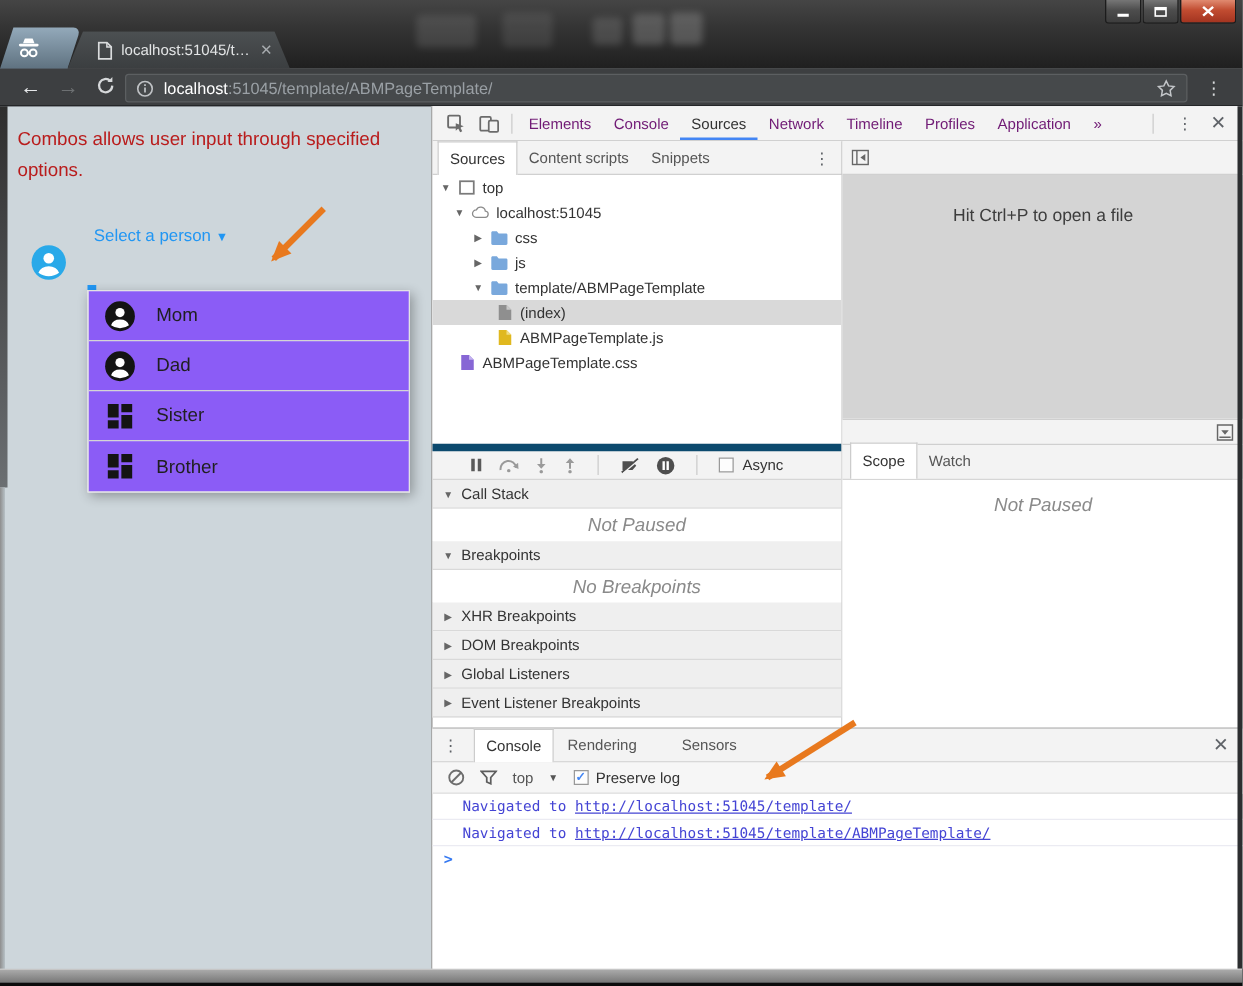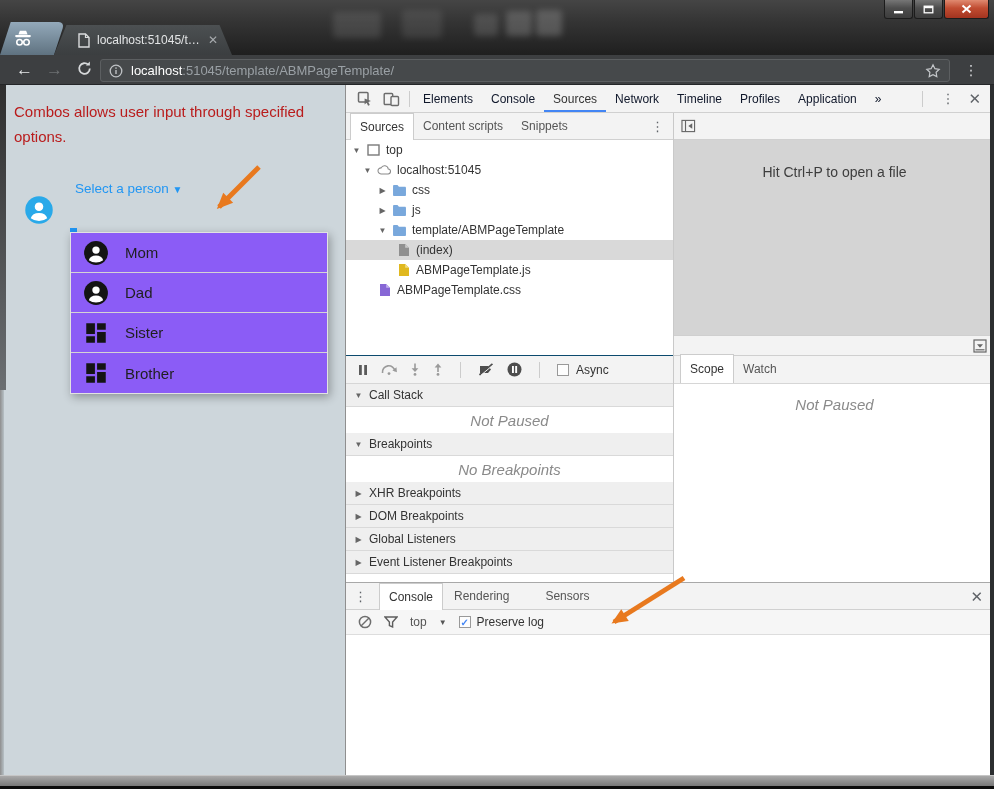--- a/index.html
+++ b/index.html
@@ -51,21 +51,21 @@
     box-shadow:2px 3px 9px rgba(0,0,0,.32);}
   .dd-item{height:40px;display:flex;align-items:center;gap:16px;padding:0 12px;border-bottom:1px solid #d4d4d4;background:#8b5cf6;}
   .dd-item:last-child{border-bottom:none;}
   .dd-label{font-size:15px;color:#1f1f1f;}
 
   
   .devtools{left:345px;top:85px;width:649px;height:690px;background:#fff;border-left:1px solid #8f8f8f;
     font-size:12px;color:#333;}
   .dt-toolbar{left:0;top:0;width:649px;height:28px;background:#f3f3f3;border-bottom:1px solid #d0d0d0;
     display:flex;align-items:center;padding:0 6px;}
-  .dt-tab{padding:0 9px;line-height:26px;color:#0f172a;cursor:default;}
+  .dt-tab{padding:0 9px;line-height:26px;color:#701a75;cursor:default;}
   .dt-tab.active{color:#333;box-shadow:inset 0 -2px 0 #4285f4;}
   .vsep{width:1px;height:16px;background:#ccc;margin:0 4px;}
   .dt-right{margin-left:auto;display:flex;align-items:center;gap:14px;padding-right:8px;}
   .kebab{color:#5f6368;font-size:13px;letter-spacing:0;}
   .xclose{color:#5f6368;font-size:15px;line-height:15px;}
 
   .dt-navrow{left:0;top:28px;width:328px;height:27px;background:#f3f3f3;border-bottom:1px solid #d0d0d0;
     display:flex;align-items:center;padding-left:4px;}
   .sub-tab{padding:0 9px;line-height:25px;color:#555;}
   .sub-tab.active{background:#fff;border:1px solid #ccc;border-bottom:none;height:27px;line-height:26px;color:#333;}
@@ -80,22 +80,22 @@
   .trow.selected{background:#d9d9d9;}
   .tw{width:9px;font-size:8px;color:#666;flex:0 0 9px;text-align:center;}
   .tic{display:inline-flex;width:15px;justify-content:center;flex:0 0 15px;}
   .tl{font-size:12px;color:#333;}
 
   .editor{left:328px;top:55px;width:321px;height:195px;background:#d4d4d4;text-align:center;}
   .editor-hint{margin-top:24px;font-size:14px;color:#3d3d3d;}
   .editor-status{left:328px;top:250px;width:321px;height:20px;background:#f3f3f3;border-top:1px solid #cfcfcf;
     display:flex;align-items:center;justify-content:flex-end;padding-right:8px;}
 
-  .dbg-toolbar{left:0;top:270px;width:327px;height:29px;background:#f3f3f3;border-top:1px solid #0c4a6e;
-    border-bottom:1px solid #d6d6d6;display:flex;align-items:center;gap:13px;padding-left:12px;}
+  .dbg-toolbar{left:0;top:270px;width:327px;height:29px;background:#f3f3f3;border-top:6px solid #0c4a6e;
+    border-bottom:1px solid #d6d6d6;display:flex;align-items:center;gap:13px;padding-left:30px;}
   .chk{width:12px;height:12px;border:1px solid #999;background:#fdfdfd;display:inline-flex;
     align-items:center;justify-content:center;font-size:10px;color:#4285f4;font-weight:bold;}
   .scope-tabs{left:328px;top:270px;width:321px;height:29px;background:#f3f3f3;border-top:1px solid #cfcfcf;
     border-bottom:1px solid #d6d6d6;display:flex;align-items:flex-end;padding-left:6px;}
   .scope-tab{padding:0 9px;line-height:27px;color:#555;}
   .scope-tab.active{background:#fff;border:1px solid #ccc;border-bottom:none;color:#333;height:29px;line-height:28px;}
   .scope-body{left:328px;top:299px;width:321px;height:198px;background:#fff;text-align:center;}
   .muted-italic{font-style:italic;color:#8a8a8a;font-size:15px;}
 
   .sec-head{left:0;width:327px;height:23px;background:#efefef;border-bottom:1px solid #d9d9d9;
@@ -355,21 +355,21 @@
       </div>
       <div class="trow" style="padding-left:50px;">
         <span class="tic">
             <svg width="12" height="14" viewBox="0 0 12 14">
               <path d="M1 1h6.2L11 4.8V13H1z" fill="#e0b81f"></path>
               <path d="M7.2 1v3.8H11z" fill="#f1dd85"></path>
             </svg>
           </span>
         <span class="tl">ABMPageTemplate.js</span>
       </div>
-      <div class="trow" style="padding-left:31px;">
+      <div class="trow" style="padding-left:20px;">
         <span class="tic">
             <svg width="12" height="14" viewBox="0 0 12 14">
               <path d="M1 1h6.2L11 4.8V13H1z" fill="#8767d5"></path>
               <path d="M7.2 1v3.8H11z" fill="#c4b3ef"></path>
             </svg>
           </span>
         <span class="tl">ABMPageTemplate.css</span>
       </div>
     </div>
 
@@ -490,20 +490,25 @@
         </span>
         <span>
           <svg width="14" height="12" viewBox="0 0 14 12">
               <path d="M1 1h12L8.6 6v5L5.4 9.6V6z" fill="none" stroke="#5d5d5d" stroke-width="1.4"></path>
             </svg>
         </span>
         <span class="ctx-label">top</span>
         <span class="ctx-caret">▼</span>
         <span class="chk">✓</span>
         <span class="plog-label">Preserve log</span>
+      </div>
+      <div class="abs" style="left:0;top:52px;width:649px;">
+        <div class="cmsg"><span>Navigated to </span><span class="clink">http://localhost:51045/template/</span></div>
+        <div class="cmsg"><span>Navigated to </span><span class="clink">http://localhost:51045/template/ABMPageTemplate/</span></div>
+        <div class="cprompt"><span>&gt;</span></div>
       </div>
     </div>
   </div>
 
   <div class="abs left-border-top"></div>
   <div class="abs left-border-bot"></div>
   <div class="abs right-border"></div>
   <div class="abs bottom-strip"></div>
   <div class="abs bottom-black"></div>
 

